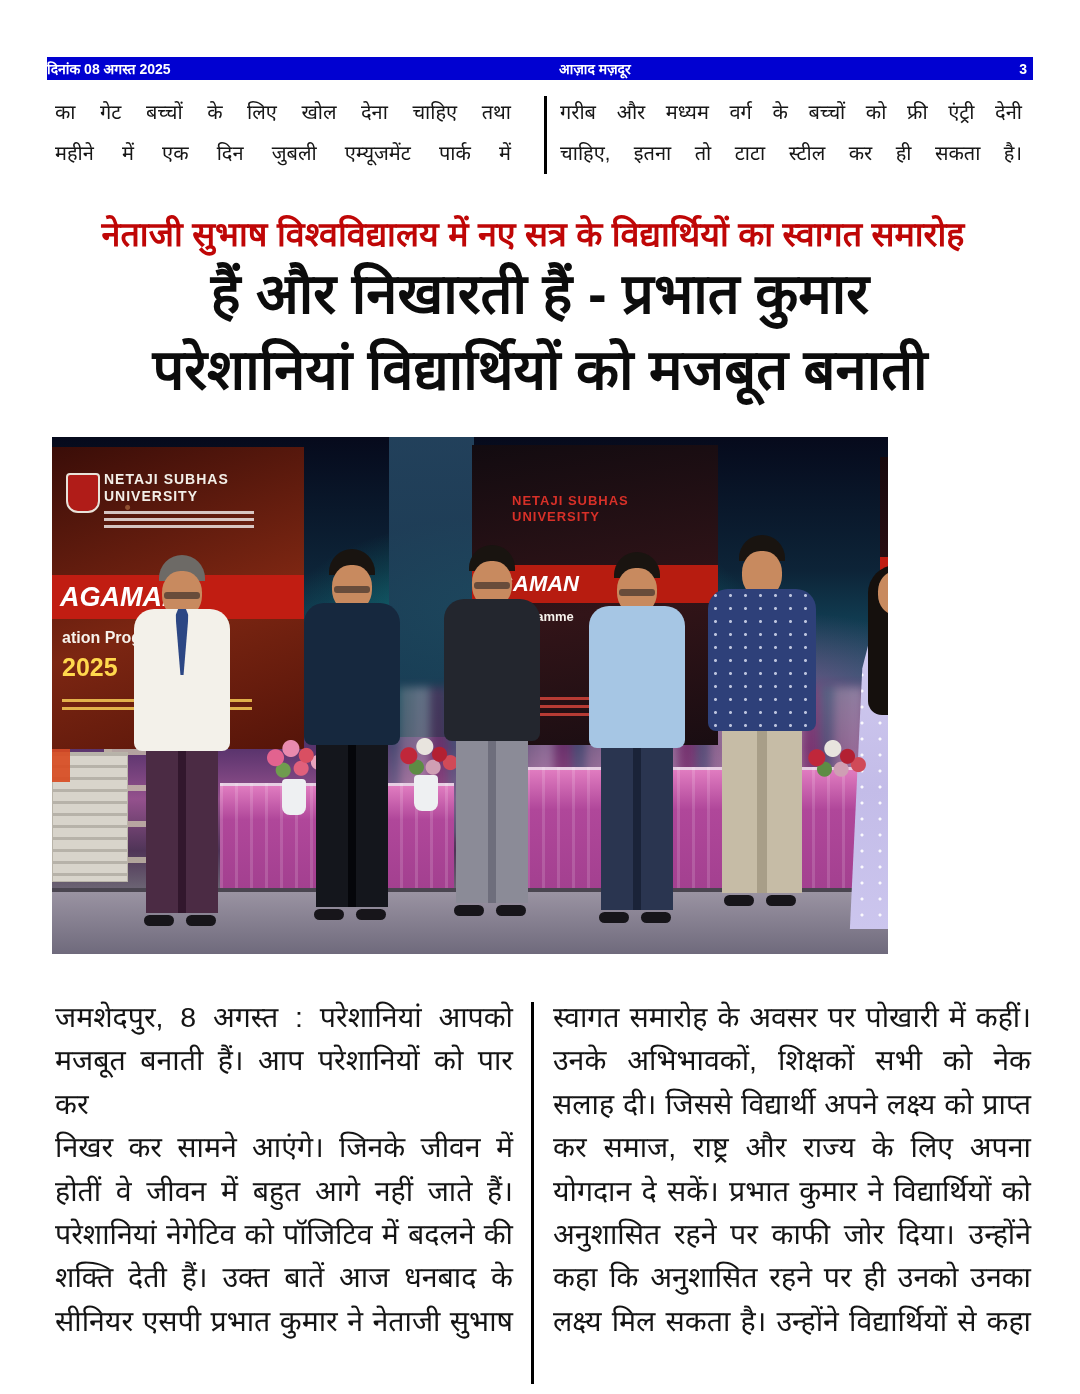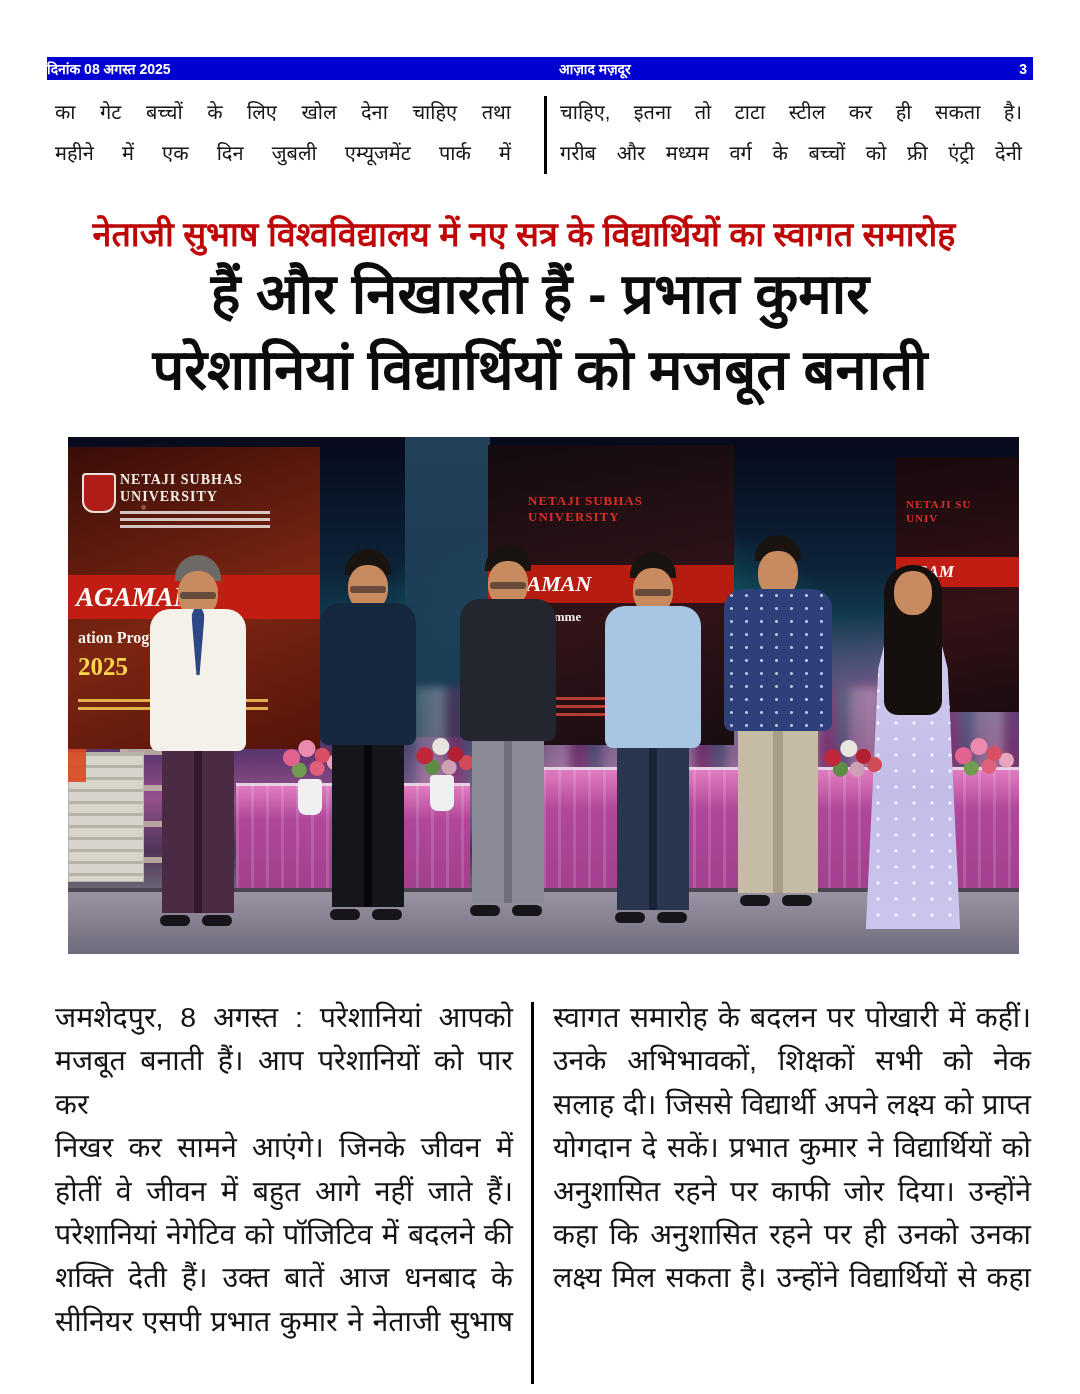--- a/index.html
+++ b/index.html
@@ -16,31 +16,31 @@
   .masthead .m-page{padding-right:6px;}
 
   
   .top-left{left:55px;top:92px;width:456px;}
   .top-right{left:560px;top:92px;width:462px;}
   .snip-line{font-size:20px;line-height:41px;color:#161616;
              text-align:justify;text-align-last:justify;}
   .vrule1{left:544px;top:96px;width:3px;height:78px;background:#000;}
 
   
-  .kicker{left:31px;top:210px;width:986px;text-align:center;
+  .kicker{left:40px;top:210px;width:986px;text-align:center;
           font-size:34px;font-weight:bold;color:#bf0606;}
   .headline{left:40px;top:256px;width:1000px;text-align:center;
             font-size:56px;font-weight:800;line-height:76px;color:#0c0c0c;}
 
   
-  .photo{left:68px;top:437px;width:951px;height:517px;overflow:hidden;
+  .photo{left:52px;top:437px;width:836px;height:517px;overflow:hidden;
          background:
           radial-gradient(ellipse 330px 140px at 56% 34%, rgba(22,186,176,.55), transparent 70%),
           radial-gradient(ellipse 300px 120px at 86% 50%, rgba(214,82,158,.5), transparent 70%),
-          linear-gradient(180deg,#060a1c 0%,#0d2438 26%,#14566c 46%,#58336c 60%,#94518d 70%,#4f3457 80%,#6e6876 88%,#7d7884 100%); font-family: Liberation Serif, serif;}
+          linear-gradient(180deg,#060a1c 0%,#0d2438 26%,#14566c 46%,#58336c 60%,#94518d 70%,#4f3457 80%,#6e6876 88%,#7d7884 100%);}
   .aud{left:300px;top:250px;width:651px;height:150px;position:absolute;
        background:repeating-linear-gradient(90deg,
          rgba(255,230,240,.38) 0 16px, rgba(150,50,110,.4) 16px 34px,
          rgba(36,150,140,.3) 34px 48px, rgba(250,245,235,.3) 48px 62px);
        filter:blur(4px);opacity:.8;}
   .seam{left:337px;top:0;width:85px;height:300px;position:absolute;
         background:linear-gradient(180deg,#274a66,#17354c);opacity:.85;}
 
   
   .ladder{left:52px;top:60px;width:58px;height:370px;position:absolute;
@@ -167,22 +167,22 @@
   <span class="m-title">आज़ाद मज़दूर</span>
   <span class="m-page">3</span>
 </div>
 
 <div class="abs top-left">
   <div class="snip-line">का गेट बच्चों के लिए खोल देना चाहिए तथा</div>
   <div class="snip-line">महीने में एक दिन जुबली एम्यूजमेंट पार्क में</div>
 </div>
 <div class="abs vrule1"></div>
 <div class="abs top-right">
+  <div class="snip-line">गरीब और मध्यम वर्ग के बच्चों को फ्री एंट्री देनी</div>
   <div class="snip-line">चाहिए, इतना तो टाटा स्टील कर ही सकता है।</div>
-  <div class="snip-line">गरीब और मध्यम वर्ग के बच्चों को फ्री एंट्री देनी</div>
 </div>
 
 <div class="abs kicker">नेताजी सुभाष विश्वविद्यालय में नए सत्र के विद्यार्थियों का स्वागत समारोह</div>
 <div class="abs headline">
   <div>हैं और निखारती हैं - प्रभात कुमार</div>
   <div>परेशानियां विद्यार्थियों को मजबूत बनाती</div>
 </div>
 
 <div class="abs photo">
   <div class="seam"></div>
@@ -299,20 +299,21 @@
   <div class="body-line">मजबूत बनाती हैं। आप परेशानियों को पार कर</div>
   <div class="body-line">निखर कर सामने आएंगे। जिनके जीवन में</div>
   <div class="body-line">होतीं वे जीवन में बहुत आगे नहीं जाते हैं।</div>
   <div class="body-line">परेशानियां नेगेटिव को पॉजिटिव में बदलने की</div>
   <div class="body-line">शक्ति देती हैं। उक्त बातें आज धनबाद के</div>
   <div class="body-line">सीनियर एसपी प्रभात कुमार ने नेताजी सुभाष</div>
 
 </div>
 <div class="abs vrule2"></div>
 <div class="abs body-right">
-  <div class="body-line">स्वागत समारोह के बदलन पर पोखारी में कहीं।</div>
+  <div class="body-line">स्वागत समारोह के अवसर पर पोखारी में कहीं।</div>
   <div class="body-line">उनके अभिभावकों, शिक्षकों सभी को नेक</div>
   <div class="body-line">सलाह दी। जिससे विद्यार्थी अपने लक्ष्य को प्राप्त</div>
+  <div class="body-line">कर समाज, राष्ट्र और राज्य के लिए अपना</div>
   <div class="body-line">योगदान दे सकें। प्रभात कुमार ने विद्यार्थियों को</div>
   <div class="body-line">अनुशासित रहने पर काफी जोर दिया। उन्होंने</div>
   <div class="body-line">कहा कि अनुशासित रहने पर ही उनको उनका</div>
   <div class="body-line">लक्ष्य मिल सकता है। उन्होंने विद्यार्थियों से कहा</div>
 </div>
 
 </body></html>

